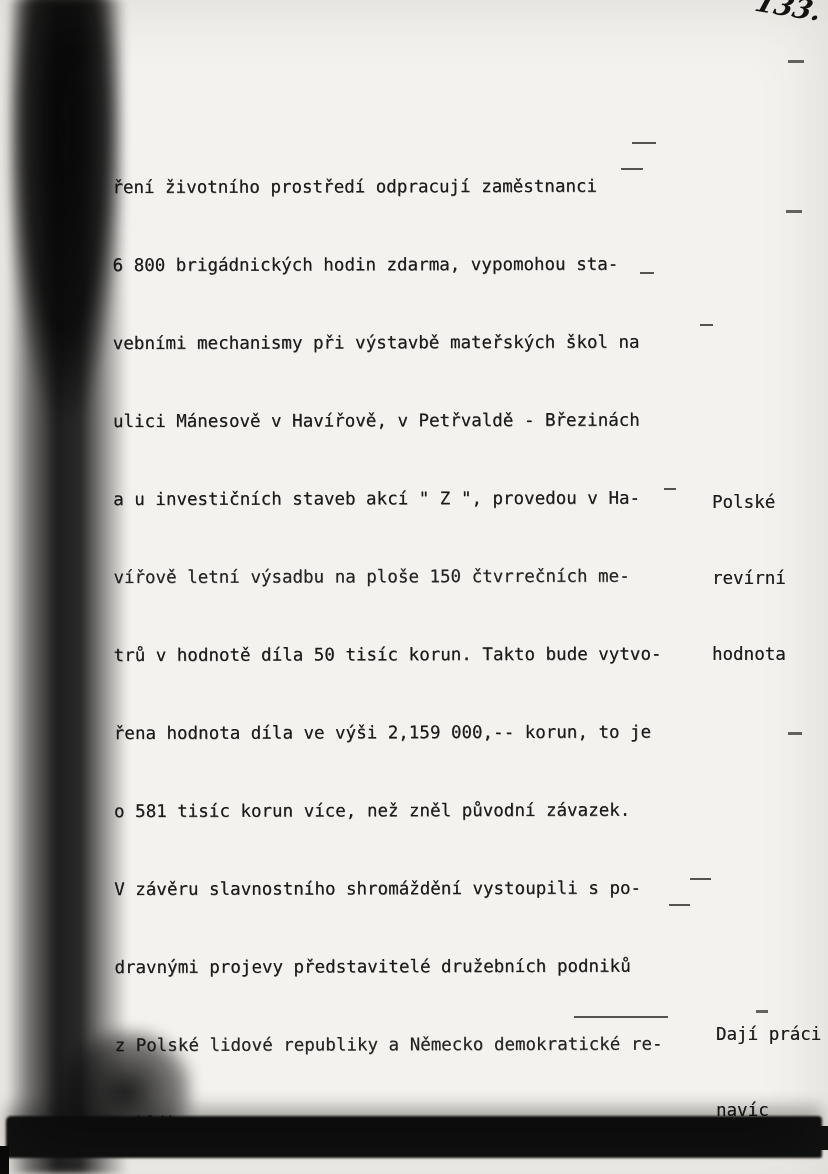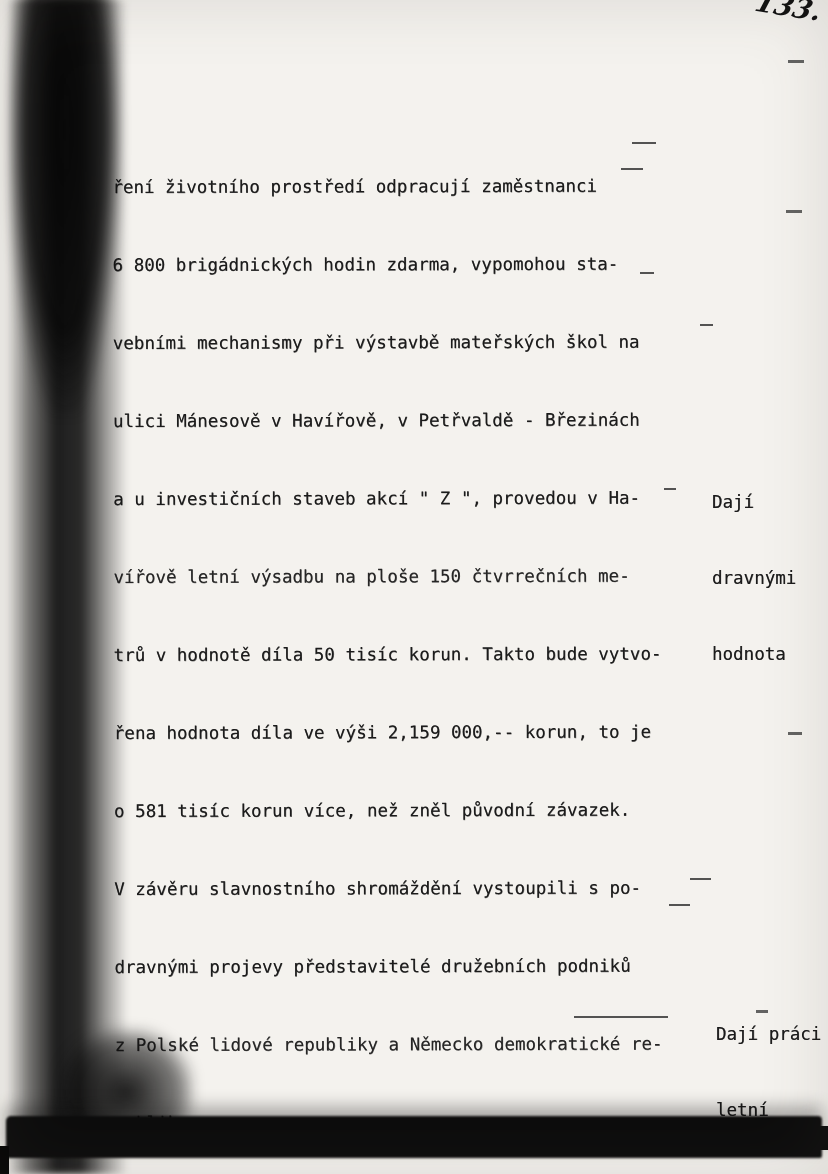--- a/index.html
+++ b/index.html
@@ -110,27 +110,27 @@
 
     
 
     
 
     
 
   </div>
 
   <div class="note note1">
-    <div class="line">Dají</div>
-    <div class="line">dravnými</div>
+    <div class="line">Polské</div>
+    <div class="line">revírní</div>
     <div class="line">hodnota</div>
   </div>
   <div class="note note2">
     <div class="line">Dají práci</div>
-    <div class="line">letní</div>
+    <div class="line">navíc</div>
   </div>
 
   <div class="uline u1"></div>
   <div class="uline u2"></div>
   <div class="uline u3"></div>
   <div class="uline u4"></div>
   <div class="uline u5"></div>
   <div class="uline u6"></div>
   <div class="uline u7"></div>
   <div class="uline u8"></div>

